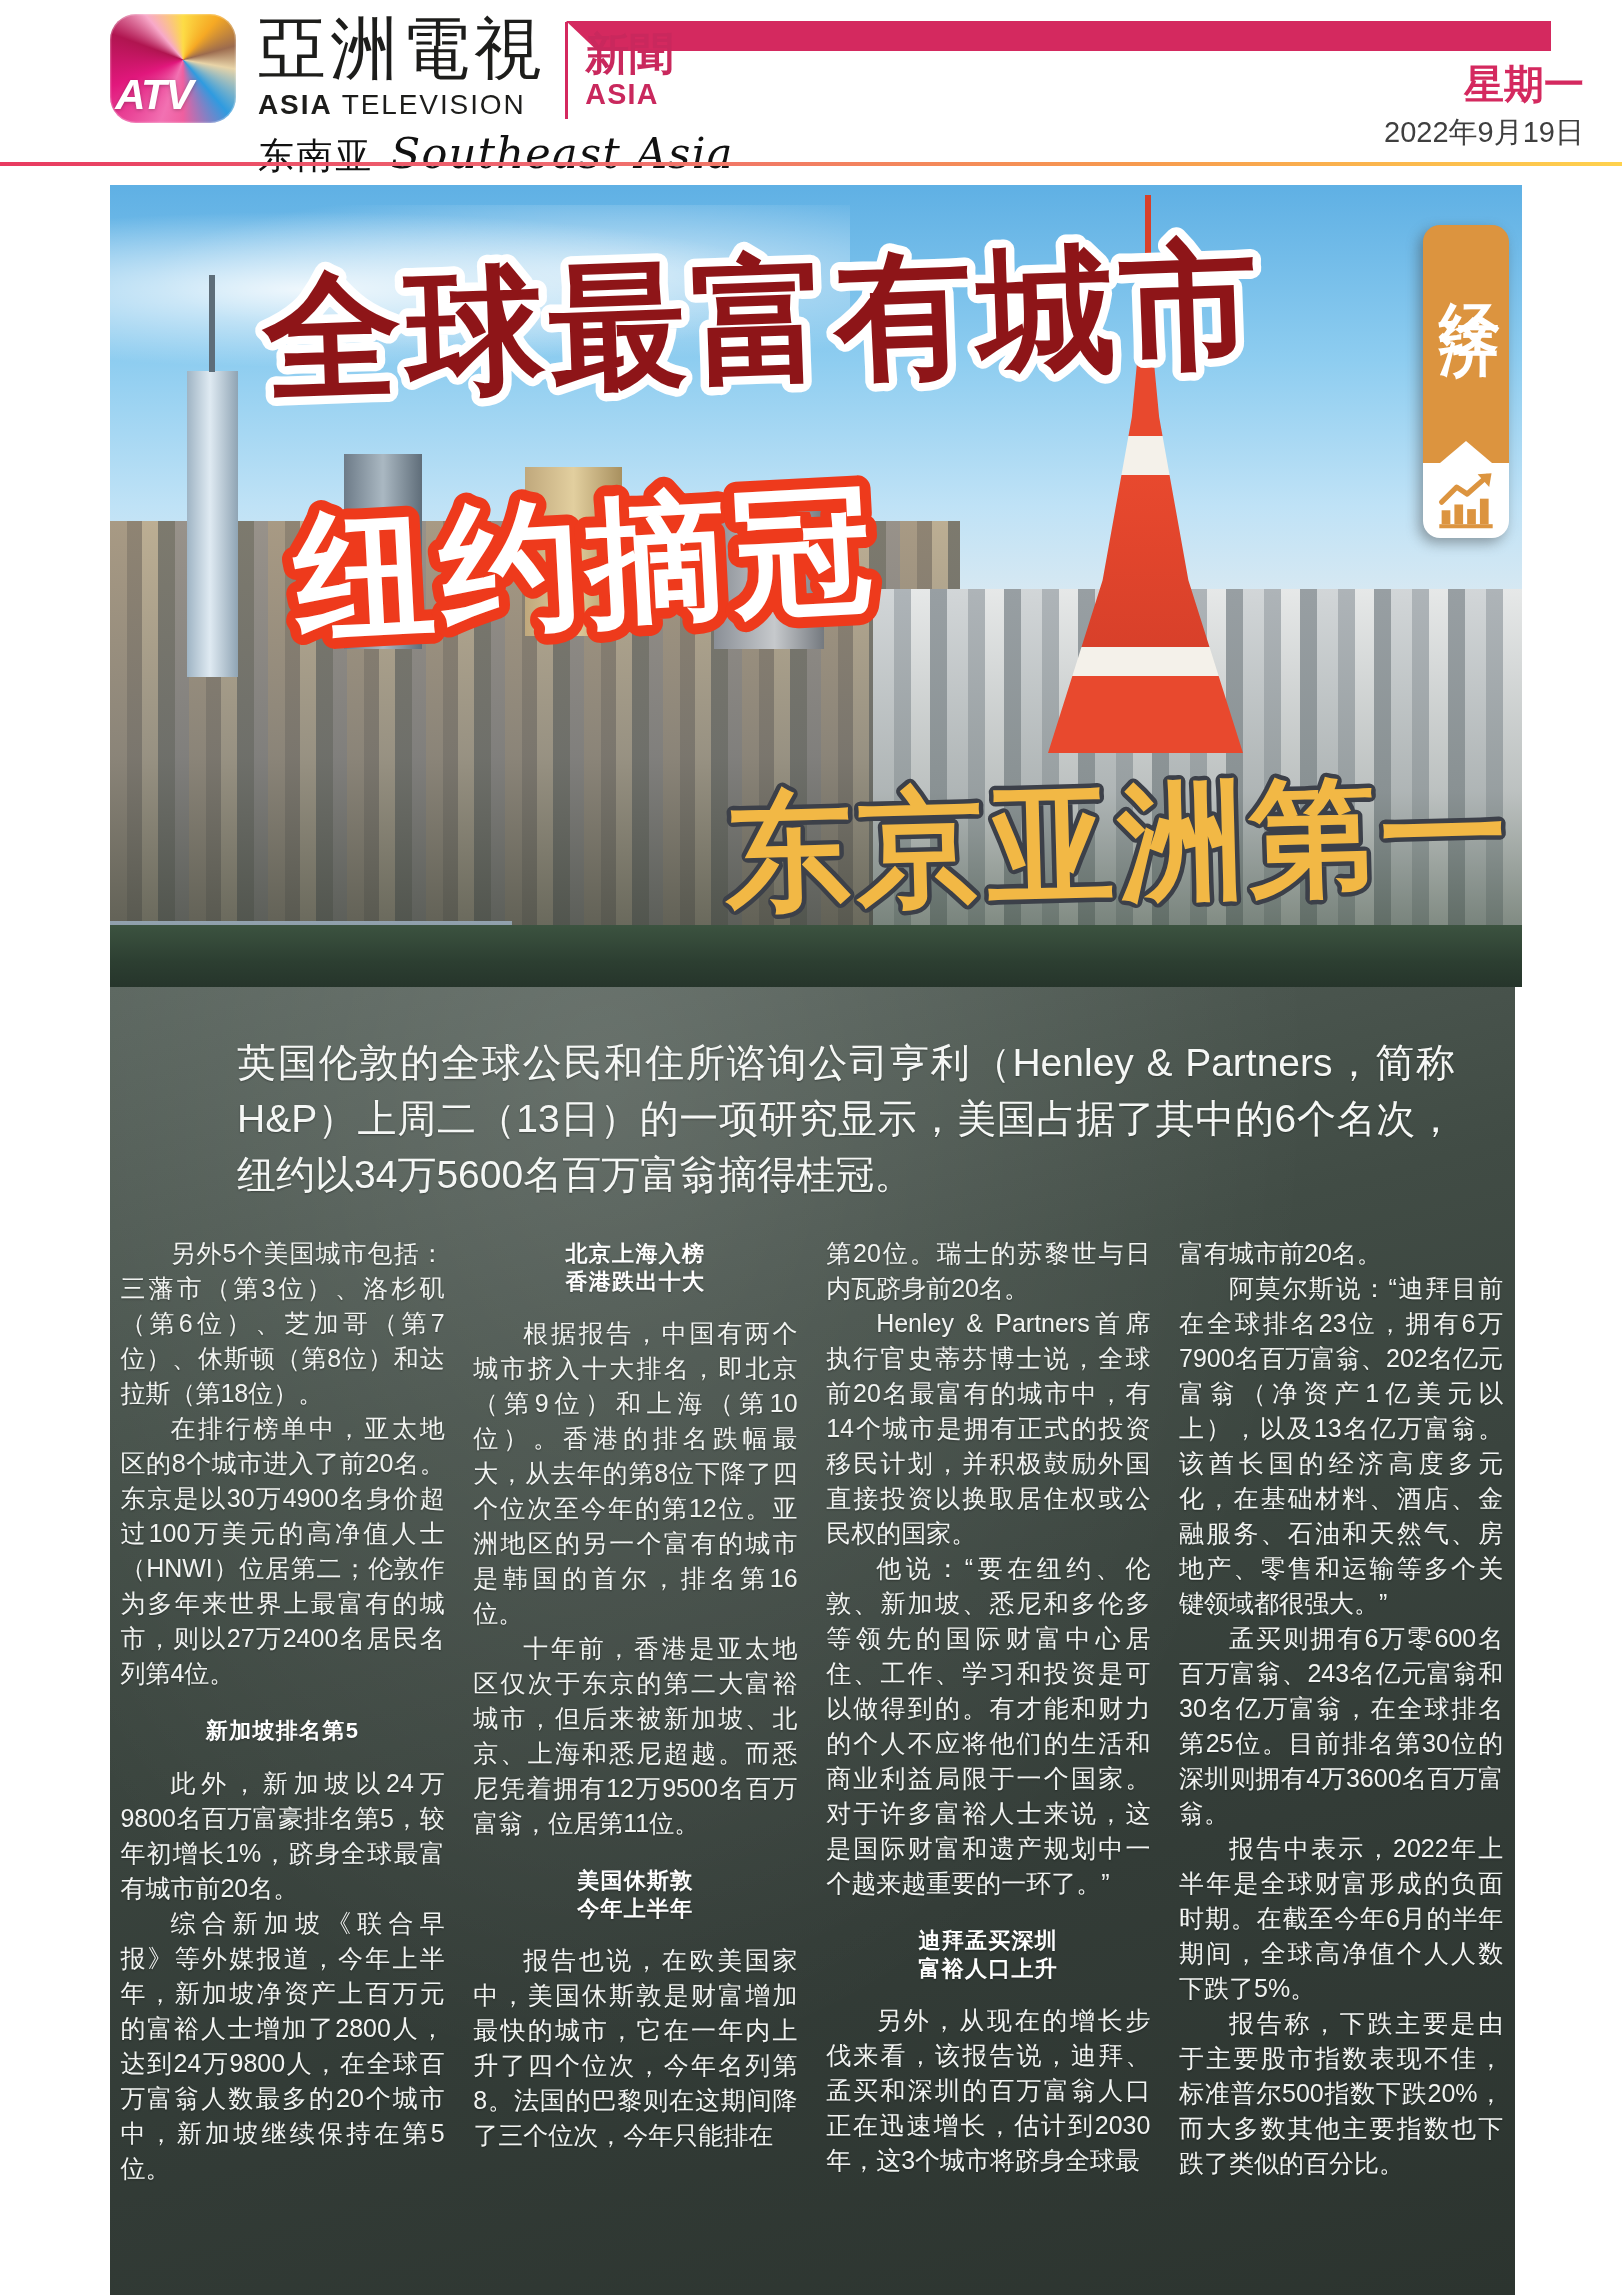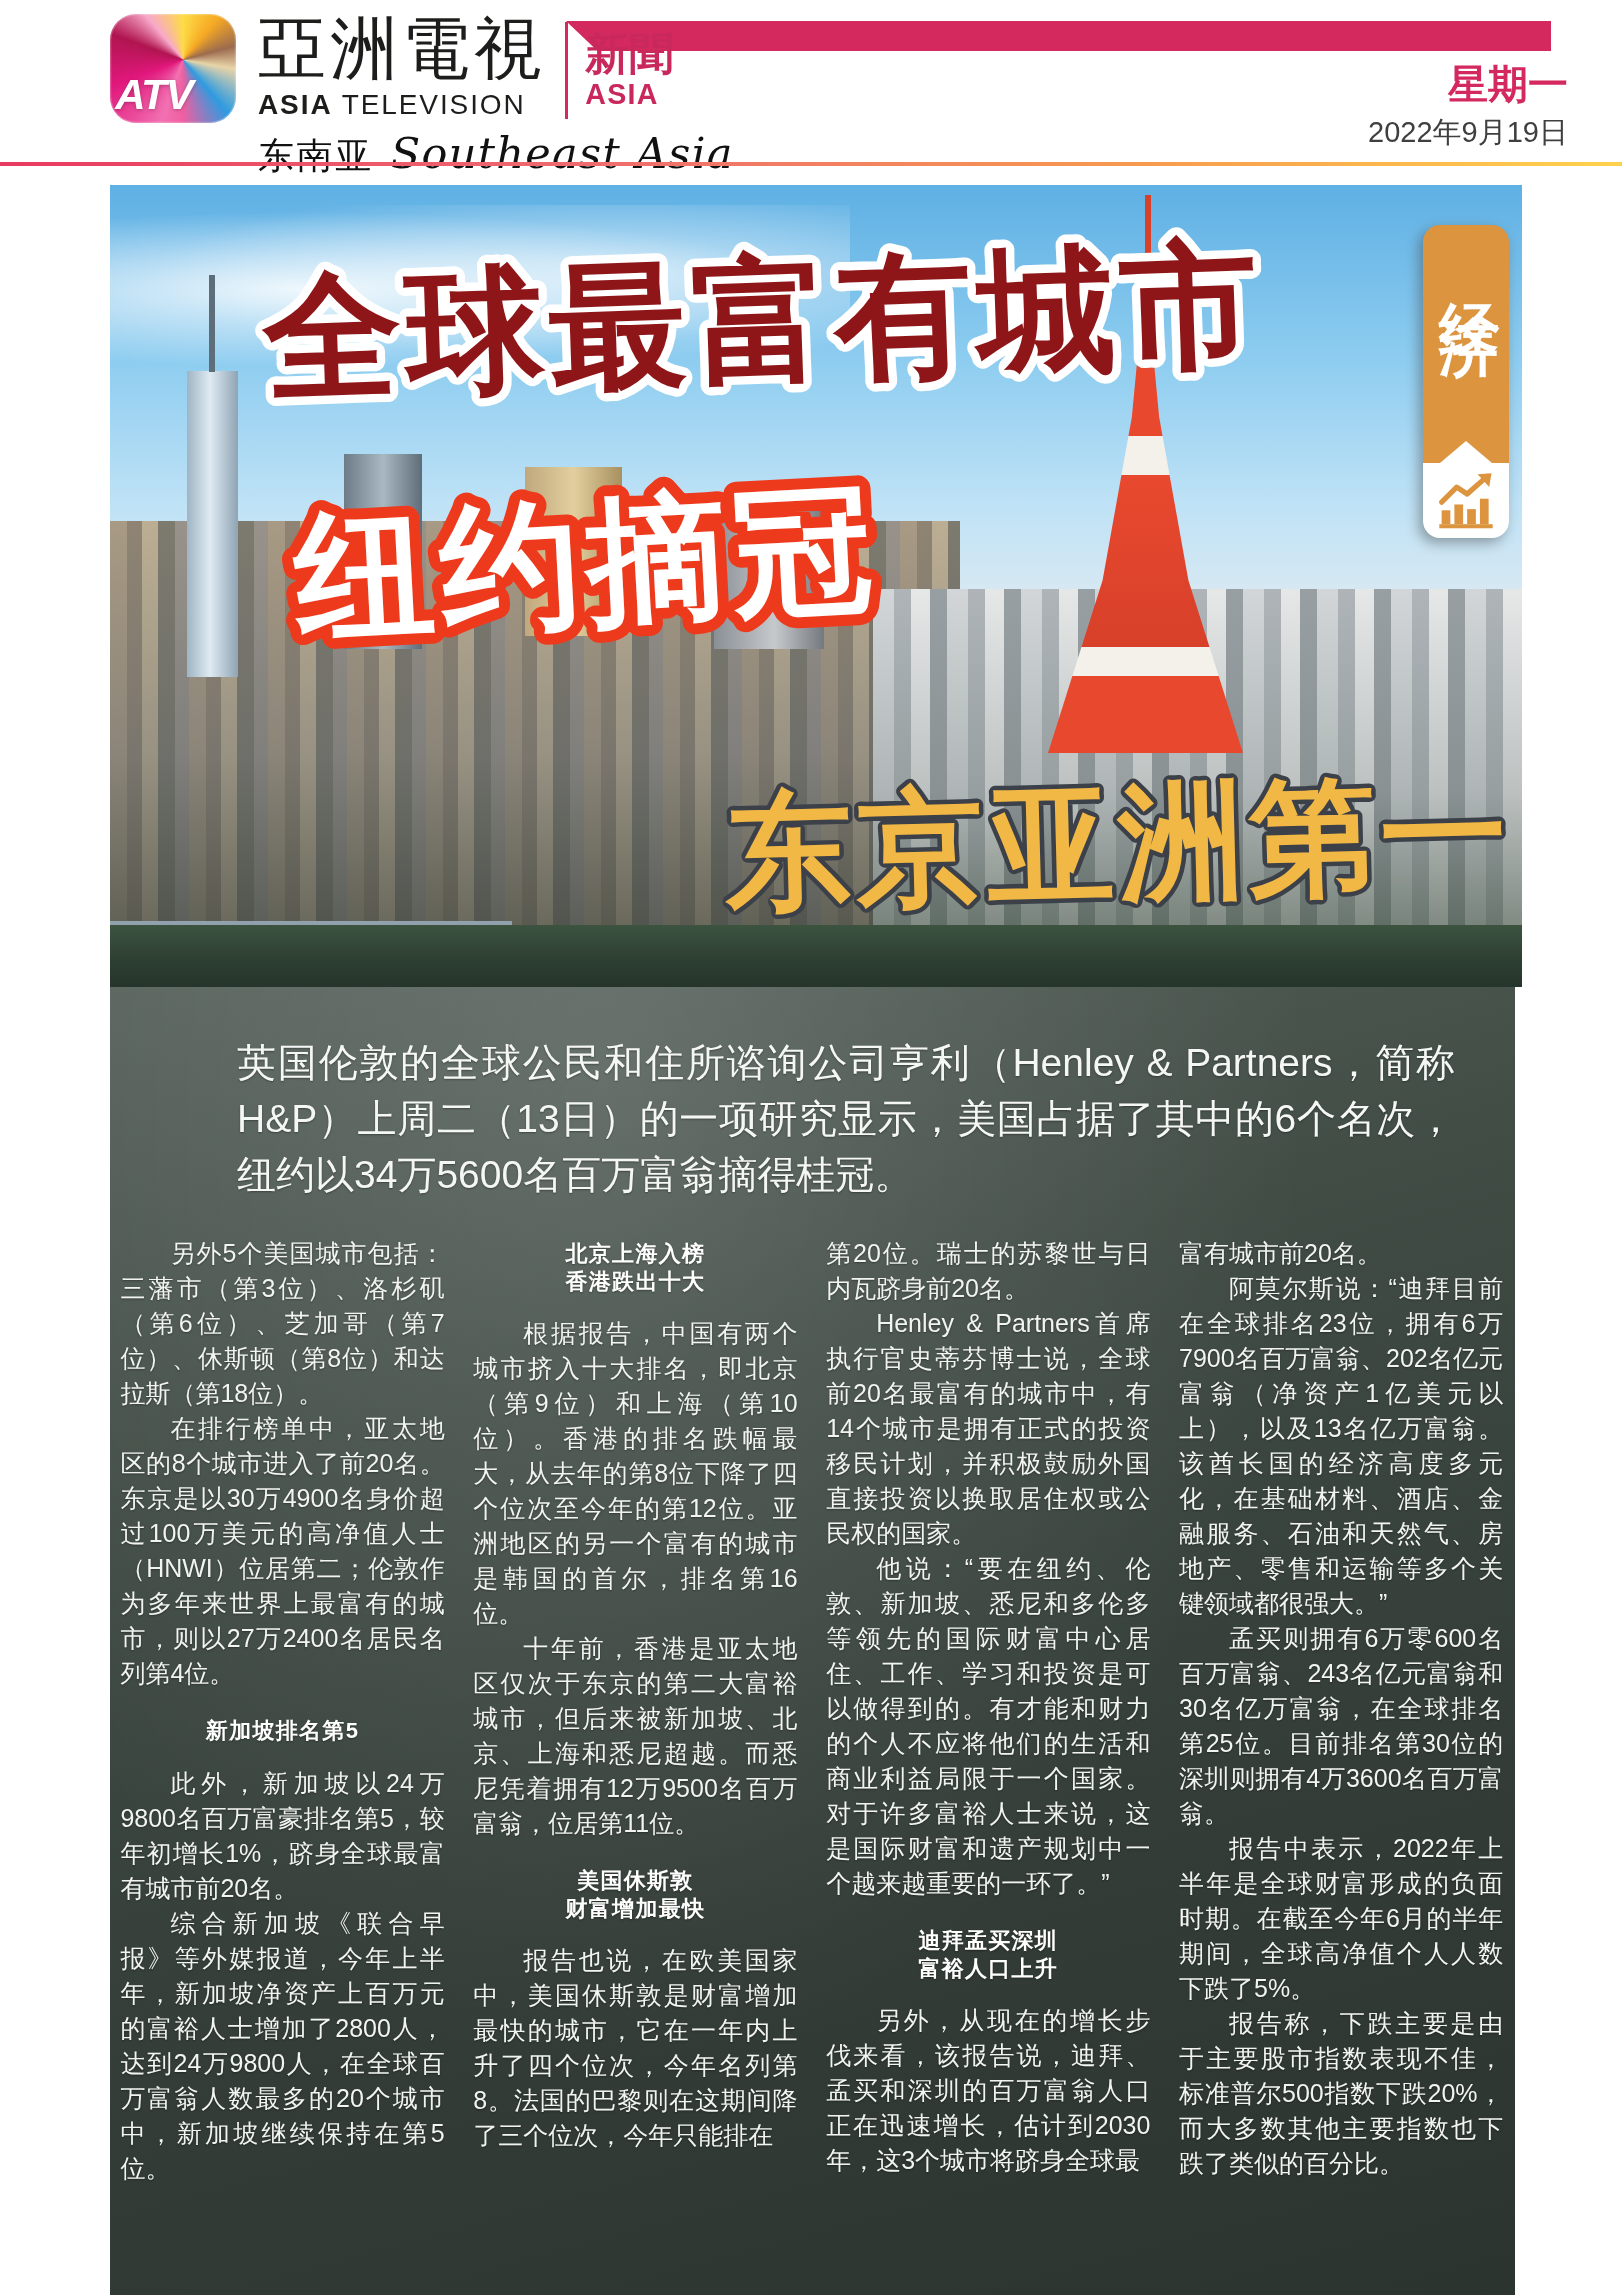--- a/index.html
+++ b/index.html
@@ -23,21 +23,21 @@
   .brand-en b{font-weight:800;}
   .divider{width:3.2px;height:97px;background:#d4295f;margin:5.2px 17px 0 19.5px;}
   .news-block{padding-top:6.5px;}
   .news-cn{font-size:44px;font-weight:800;color:#c9285d;line-height:1.05;}
   .news-en{font-size:28.6px;font-weight:700;color:#c9285d;letter-spacing:1.3px;}
   .region-row{display:flex;align-items:baseline;margin-top:6.5px;}
   .region-cn{font-size:36px;font-weight:400;color:#111;letter-spacing:2.6px;}
   .region-en{font-family:"DejaVu Serif",serif;font-style:italic;font-size:43px;color:#111;margin-left:17px;letter-spacing:1.3px;}
   .ribbon{position:absolute;left:566px;top:21px;width:985px;height:30px;background:#d4295f;
     clip-path:polygon(0 0,100% 0,100% 100%,3.2% 100%);}
-  .dateblock{position:absolute;right:55px;top:62px;text-align:right;}
+  .dateblock{position:absolute;right:39px;top:62px;text-align:right;}
   .weekday{font-size:40px;font-weight:800;color:#d4295f;line-height:1.1;}
   .date{font-size:29px;color:#3f3f3f;margin-top:6.5px;}
   .header-rule{position:absolute;left:0;top:162px;width:1623px;height:3.9px;
     background:linear-gradient(90deg,#e83a60 0%,#ef6a70 35%,#f79a4e 70%,#ffd24d 100%);}
 
   
   .hero{position:absolute;left:110px;top:185px;width:1412px;height:802px;overflow:hidden;
     background:linear-gradient(180deg,#5fb0e4 0%,#8ecdf0 22%,#bfe2f6 40%,#d9e9f2 52%,#cfd8d8 62%,#b9bdb4 75%,#9aa093 100%);}
   .cloud{position:absolute;left:-39px;top:19.5px;width:779px;height:169px;
     background:radial-gradient(ellipse at 30% 50%,rgba(255,255,255,.85),rgba(255,255,255,0) 65%),
@@ -199,21 +199,21 @@
 
     <div class="col">
       <h3 class="subhead top">
         <span>北京上海入榜</span>
         <span>香港跌出十大</span>
       </h3>
       <p class="indent">根据报告，中国有两个城市挤入十大排名，即北京（第9位）和上海（第10位）。香港的排名跌幅最大，从去年的第8位下降了四个位次至今年的第12位。亚洲地区的另一个富有的城市是韩国的首尔，排名第16位。</p>
       <p class="indent">十年前，香港是亚太地区仅次于东京的第二大富裕城市，但后来被新加坡、北京、上海和悉尼超越。而悉尼凭着拥有12万9500名百万富翁，位居第11位。</p>
       <h3 class="subhead">
         <span>美国休斯敦</span>
-        <span>财富增加最快</span>
+        <span>今年上半年</span>
       </h3>
       <p class="indent">报告也说，在欧美国家中，美国休斯敦是财富增加最快的城市，它在一年内上升了四个位次，今年名列第8。法国的巴黎则在这期间降了三个位次，今年只能排在</p>
     </div>
 
     <div class="col">
       <p>第20位。瑞士的苏黎世与日内瓦跻身前20名。</p>
       <p class="indent">Henley &amp; Partners首席执行官史蒂芬博士说，全球前20名最富有的城市中，有14个城市是拥有正式的投资移民计划，并积极鼓励外国直接投资以换取居住权或公民权的国家。</p>
       <p class="indent">他说：“要在纽约、伦敦、新加坡、悉尼和多伦多等领先的国际财富中心居住、工作、学习和投资是可以做得到的。有才能和财力的个人不应将他们的生活和商业利益局限于一个国家。对于许多富裕人士来说，这是国际财富和遗产规划中一个越来越重要的一环了。”</p>
       <h3 class="subhead">
         <span>迪拜孟买深圳</span>

